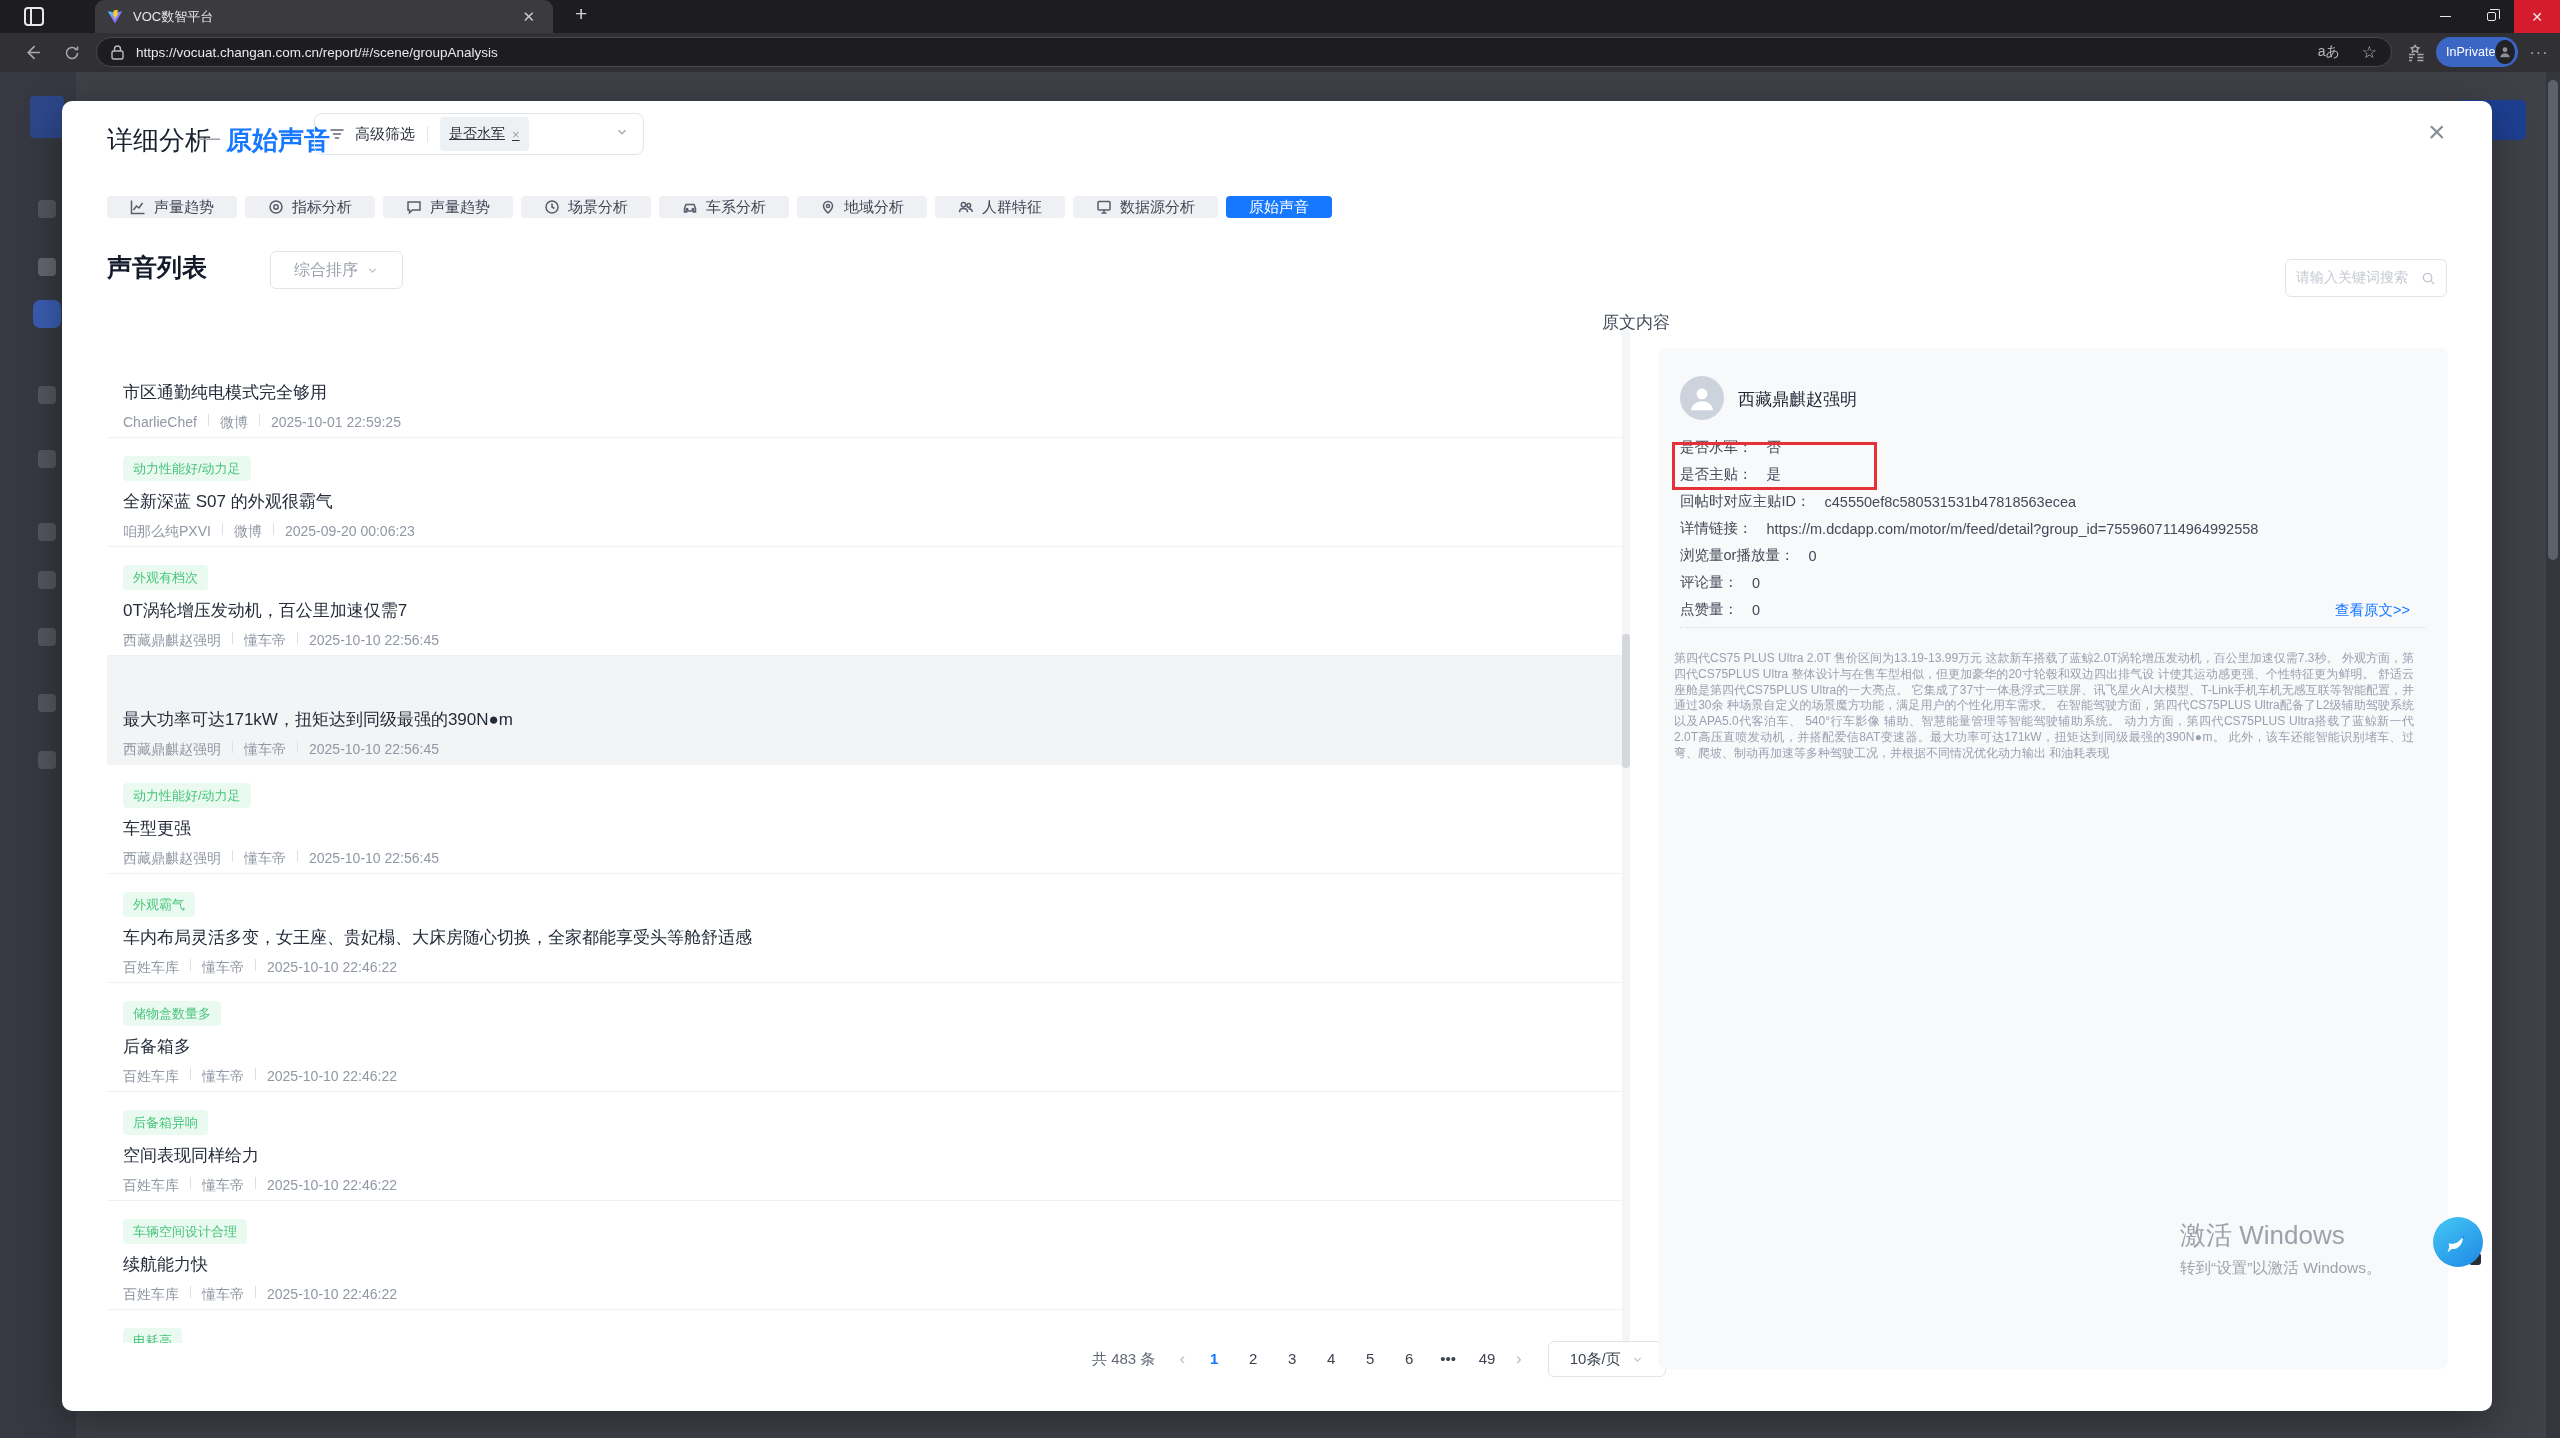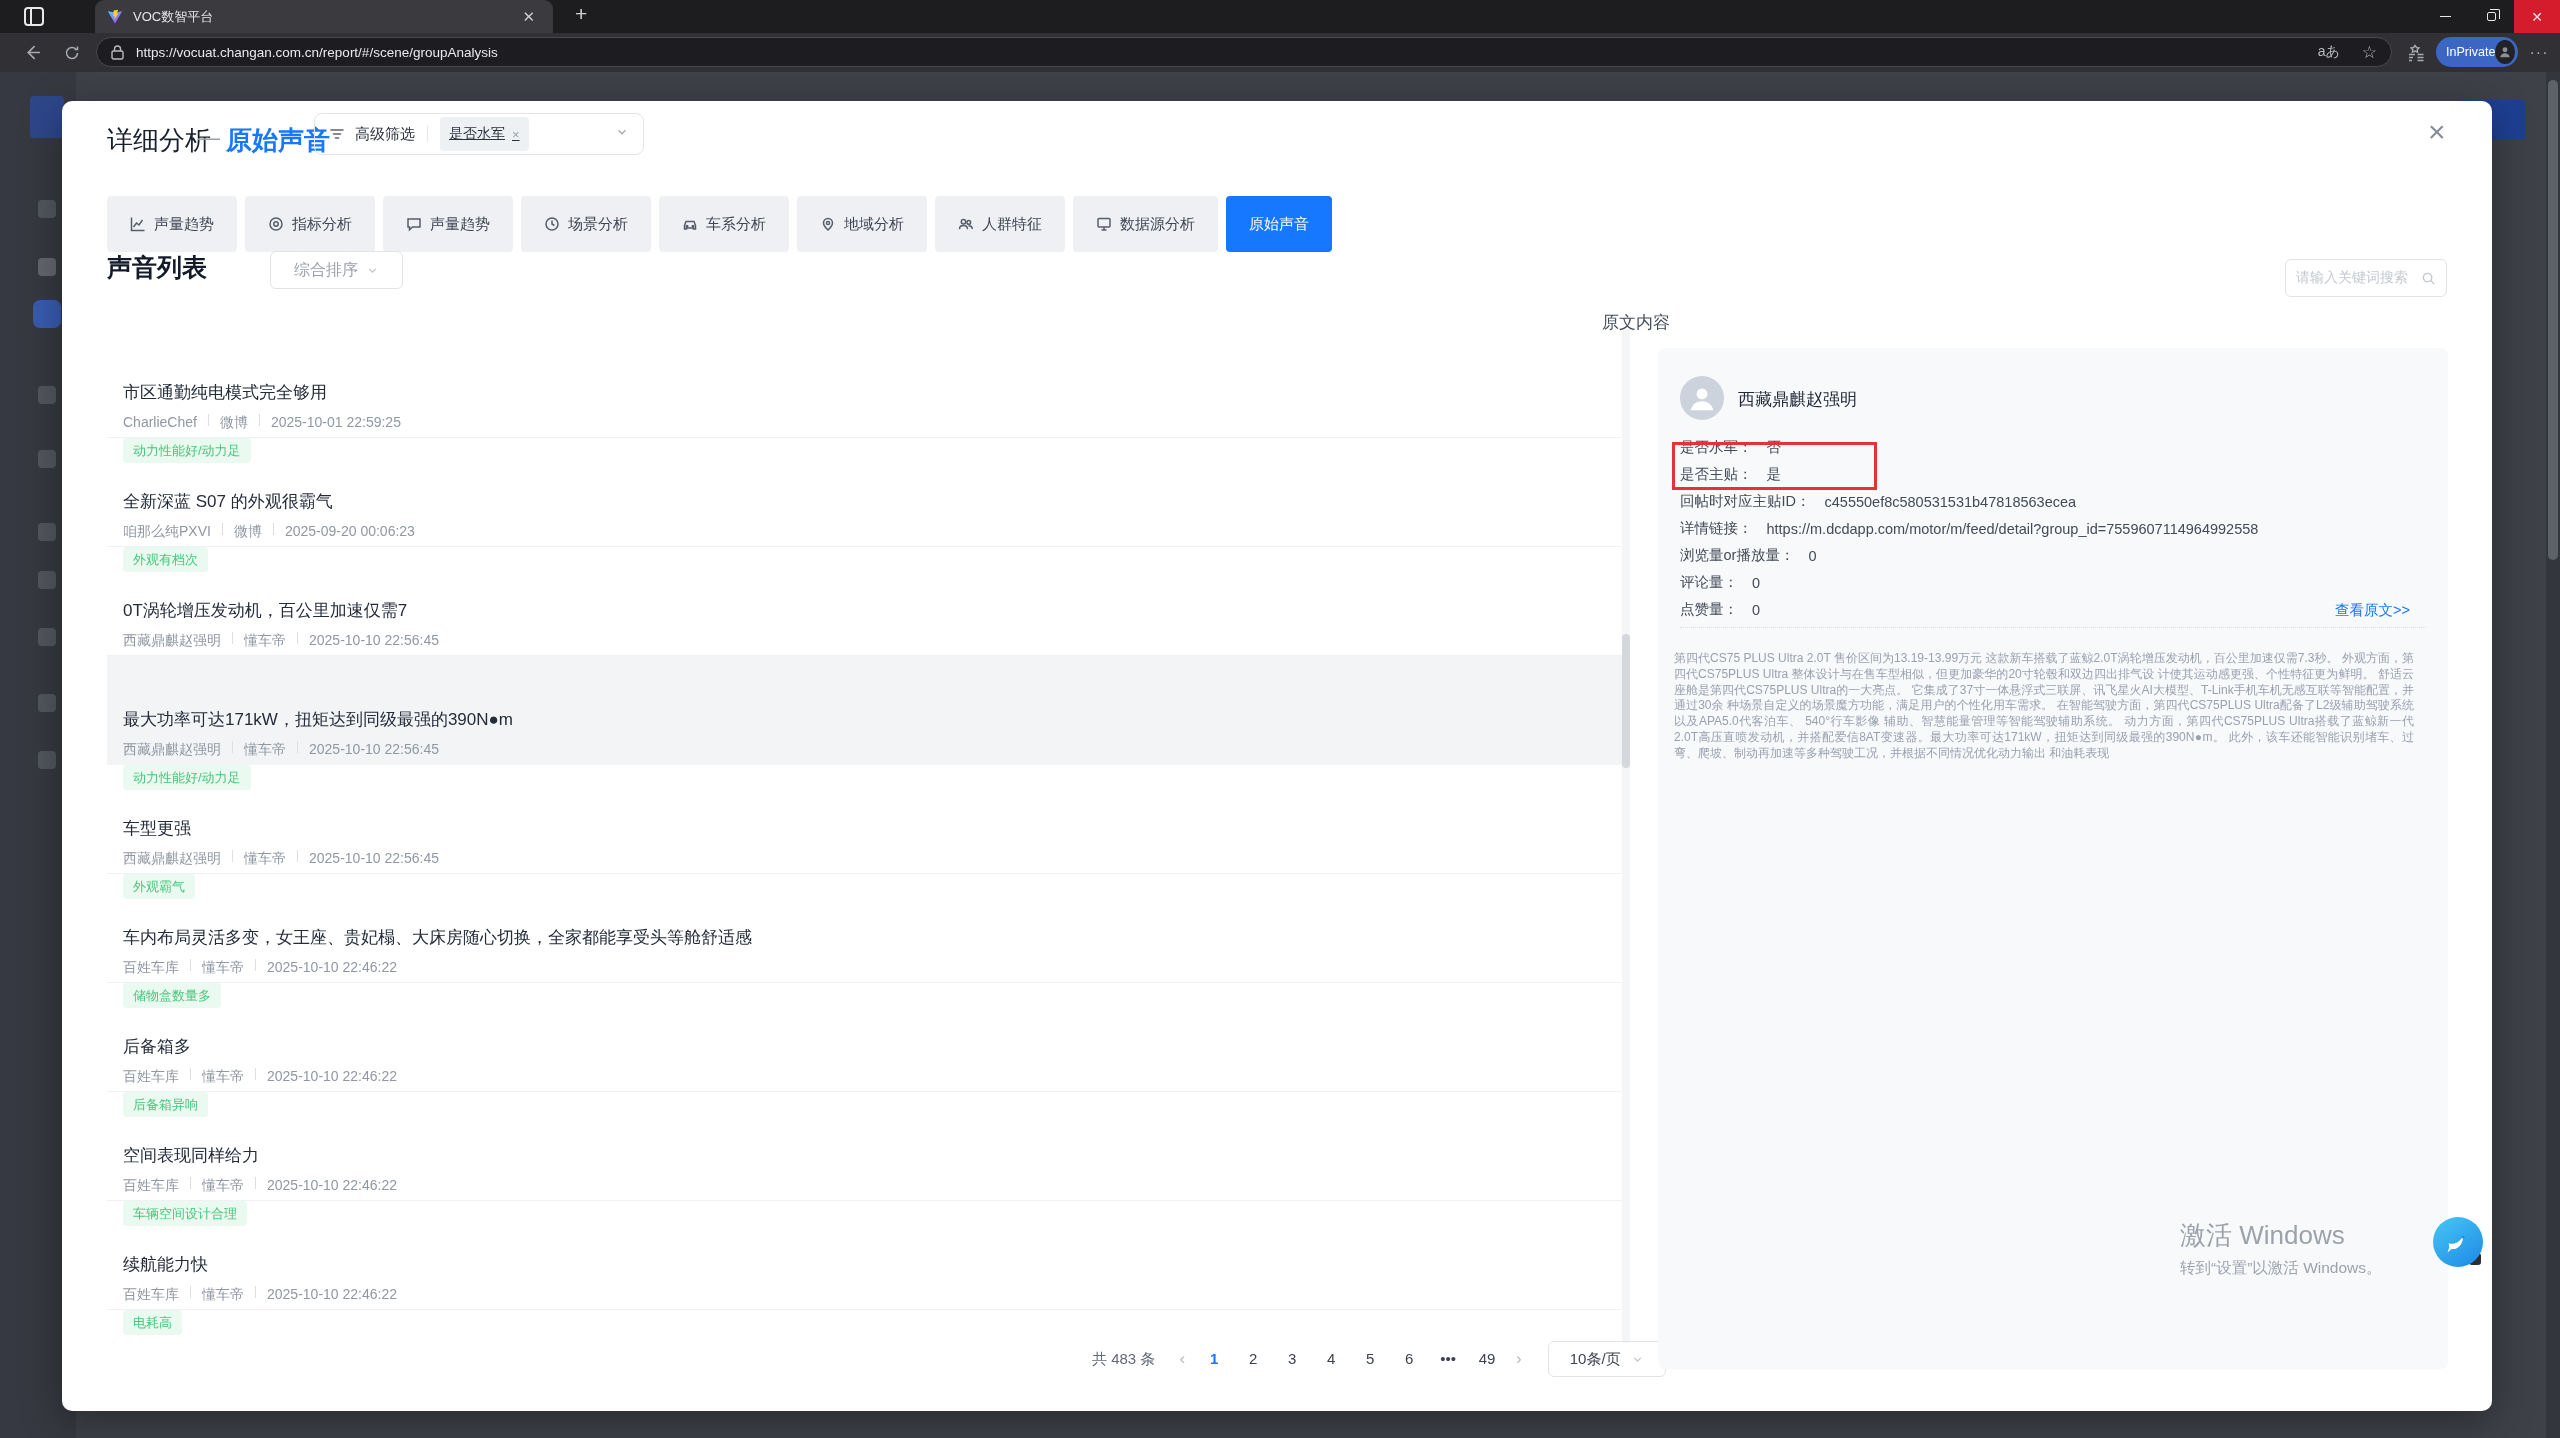--- a/index.html
+++ b/index.html
@@ -49,37 +49,37 @@
   .m-subtitle { position:absolute; left:164px; top:22px; font-size:26px; font-weight:bold; color:#1677ff; }
   .filterbox { position:absolute; left:252px; top:12px; width:330px; height:42px; border:1px solid #e2e5ea; border-radius:8px; display:flex; align-items:center; padding:0 14px; }
   .filter-label { font-size:15px; color:#2b313c; margin:0 12px 0 10px; }
   .filter-div { width:1px; height:16px; background:#e4e7eb; margin-right:12px; }
   .filter-chip { height:34px; background:#eef1f4; border-radius:4px; display:flex; align-items:center; padding:0 9px; font-size:14px; color:#2b313c; gap:7px;text-decoration:underline; }
   .chip-x { color:#9aa1ab; font-size:13px; }
   .filter-caret { margin-left:auto; color:#a7adb7; }
   .m-close { position:absolute; left:2366px; top:16px; font-size:30px; color:#868d97; line-height:1; }
 
   .tabs { position:absolute; left:45px; top:95px; display:flex; gap:8px; }
-  .tab-btn { height:56px; padding:0 23px; border-radius:4px; background:#eef0f4; color:#3f4654; font-size:15px; display:flex; align-items:center; gap:8px; }
+  .tab-btn { height:22px; padding:0 23px; border-radius:4px; background:#eef0f4; color:#3f4654; font-size:15px; display:flex; align-items:center; gap:8px; }
   .tab-btn .tab-icon { width:16px; height:16px; color:#565d6b; display:flex; }
   .tab-btn.active { background:#1677ff; color:#fff; }
   .tab-icon svg, .ic svg { width:100%; height:100%; display:block; }
 
   .list-title { position:absolute; left:45px; top:150px; font-size:25px; font-weight:bold; color:#131b2b; }
   .sort-select { position:absolute; left:208px; top:150px; width:133px; height:38px; border:1px solid #e0e4e9; border-radius:6px; display:flex; align-items:center; justify-content:center; gap:8px; font-size:16px; color:#9aa1ad; }
   .search-box { position:absolute; left:2223px; top:158px; width:162px; height:38px; border:1px solid #e0e4e9; border-radius:6px; display:flex; align-items:center; padding:0 10px; gap:6px; }
   .search-ph { font-size:14px; color:#c4c9d1; flex:1; white-space:nowrap; }
 
   .list { position:absolute; left:45px; top:228px; width:1515px; height:1014px; overflow:hidden; }
   .item { position:relative; height:109px; padding:8px 16px 0 16px; border-bottom:1px solid #f0f1f4; }
   .item.selected { background:#f3f4f6; border-bottom-color:transparent; }
   .item-title { font-size:17px; color:#242c3a; font-weight:500;margin-top:44px; }
   .item-meta { margin-top:10px; font-size:14px; color:#9098a4; display:flex; align-items:flex-start; }
   .meta-sep { width:1px; height:12px; background:#dcdfe4; margin:0 11px; }
-  .item-tag { display:inline-block; margin-top:6px; height:25px; line-height:25px; padding:0 10px; border-radius:4px; font-size:13px; }
+  .item-tag { display:inline-block; margin-top:24px; height:25px; line-height:25px; padding:0 10px; border-radius:4px; font-size:13px; }
   .tag-green { color:#49c57c; background:#eafaf0; }
   .tag-blue { color:#4a90f5; background:#eaf2fe; }
   .list-scrollbar { position:absolute; left:1560px; top:228px; width:8px; height:1014px; background:#f4f5f7; border-radius:4px; }
   .list-scroll-thumb { position:absolute; left:0; top:305px; width:8px; height:134px; background:#d4d7dc; border-radius:4px; }
 
   .pagination { position:absolute; left:1030px; top:1240px; height:36px; display:flex; align-items:center; gap:13px; }
   .pg-total { font-size:15px; color:#626a76; margin-right:8px; }
   .pg-arrow { color:#b6bac2; font-size:17px; padding:0 3px; }
   .pg-num { min-width:26px; height:30px; line-height:30px; text-align:center; font-size:15px; color:#3c4350; }
   .pg-num.active { color:#1677ff; font-weight:bold; }

